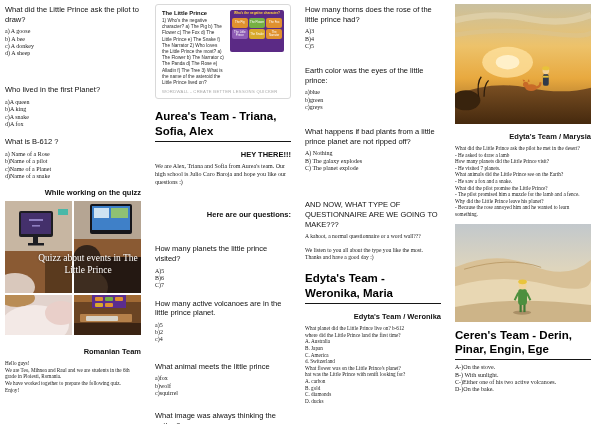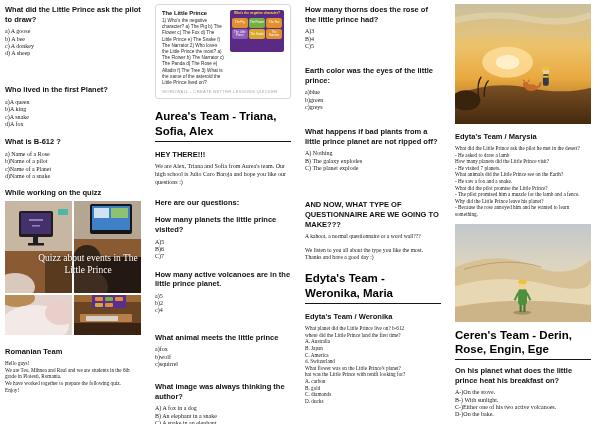--- a/index.html
+++ b/index.html
@@ -1,23 +1,23 @@
 <!DOCTYPE html>
 <html><head>
 <meta charset="utf-8">
 <style>
   html,body{margin:0;padding:0;background:#fff;}
   .page{display:flex;width:600px;height:424px;background:#fff;font-family:"Liberation Sans",sans-serif;overflow:hidden;}
   .col{width:150px;height:424px;box-sizing:border-box;padding:2px 9px 0 5px;overflow:hidden;}
-  .qh{font-weight:bold;font-size:7.5px;line-height:1.28;color:#101010;margin:9px 0 4px;}
+  .qh{font-weight:normal;font-size:7.5px;line-height:1.28;color:#101010;margin:9px 0 4px;}
   .mt0{margin-top:3px;}
   .opt{font-family:"Liberation Serif",serif;font-size:6px;line-height:1.22;color:#1a1a1a;}
   .qblock{margin-bottom:8px;}
   .team{font-size:11.5px;font-weight:bold;line-height:1.25;color:#000;margin:10px 0 6px;padding-bottom:3px;border-bottom:1.6px solid #161616;}
-  .sub{font-weight:bold;font-size:7.5px;color:#101010;margin:8px 0 4px;}
+  .sub{font-weight:bold;font-size:7.5px;color:#101010;margin:8px 0 4px;text-align:right;}
   .serif-line{font-family:"Liberation Serif",serif;font-size:5.2px;line-height:1.27;color:#1a1a1a;}
   .intro{font-family:"Liberation Serif",serif;font-size:6px;line-height:1.3;color:#1a1a1a;margin:2px 0 4px;}
   .collage{position:relative;width:136px;height:136px;margin-top:3px;}
   .collage-grid{display:grid;grid-template-columns:1fr 1fr;grid-template-rows:92px 40px;gap:2px;width:100%;height:100%;}
   .collage svg{display:block;width:100%;height:100%;}
   .caption{position:absolute;left:0;right:0;top:52px;text-align:center;font-family:"Liberation Serif",serif;font-size:9.5px;line-height:1.25;color:#fff;text-shadow:0 0 2px rgba(50,30,15,.75);padding-left:30px;}
   .card{border:1px solid #d9d9d9;border-radius:3px;padding:5px 6px 4px;margin:2px 0 0;background:#fff;cursor:pointer;}
   .card-main{display:flex;gap:5px;}
   .card-text{flex:1;min-width:0;}
   .card-title{font-weight:bold;font-size:5.8px;color:#111;margin-bottom:2px;}
@@ -130,23 +130,23 @@
             <div class="thumb-btn" style="background: rgb(216, 169, 44);">The Snake</div>
             <div class="thumb-btn" style="background: rgb(224, 145, 47);">The Narrator</div>
           </div>
         </div>
       </div>
       <div class="card-src">WORDWALL - CREATE BETTER LESSONS QUICKER</div>
     </div>
     <h2 class="team">Aurea's Team - Triana, Sofia, Alex</h2>
     <div class="sub">HEY THERE!!!</div>
     <div class="intro">We are Alex, Triana and Sofia from Aurea's team. Our high school is Julio Caro Baroja and hope you like our questions :)</div>
-    <div class="sub" style="margin-top:12px;">Here are our questions:</div>
-    <div class="qblock">
-      <div class="qh" style="margin-top:8px;">How many planets the little prince visited?</div>
+    <div class="sub" style="margin-top:24px;">Here are our questions:</div>
+    <div class="qblock">
+      <div class="qh" style="margin-top:25px;">How many planets the little prince visited?</div>
       <div class="opt">A)5</div>
       <div class="opt">B)6</div>
       <div class="opt">C)7</div>
     </div>
     <div class="qblock">
       <div class="qh">How many active volcanoes are in the little prince planet.</div>
       <div class="opt">a)5</div>
       <div class="opt">b)2</div>
       <div class="opt">c)4</div>
     </div>
@@ -264,21 +264,20 @@
         <path d="M0,88 Q60,76 150,86 L150,104 0,104 Z" fill="#cdb488"></path>
         <ellipse cx="74" cy="94" rx="10" ry="2.2" fill="#a98f66"></ellipse>
         <rect x="71.2" y="84" width="2.4" height="9.5" fill="#3e7a35"></rect>
         <rect x="75.4" y="84" width="2.4" height="9.5" fill="#3e7a35"></rect>
         <rect x="69.6" y="69" width="9.8" height="17" rx="3.4" fill="#4c8f3e"></rect>
         <path d="M69.8,73 l-4,8 M79.2,73 l4,8" stroke="#4c8f3e" stroke-width="2.2"></path>
         <circle cx="74.5" cy="65" r="4.4" fill="#f2d49a"></circle>
         <ellipse cx="74.5" cy="61.4" rx="4.8" ry="2.6" fill="#e9c53d"></ellipse>
       </svg>
     </div>
-    <h2 class="team" style="margin-top:6px;margin-bottom:4px;">Ceren's Team - Derin, Rose, Engin, Ege</h2>
-    <div class="qh" style="margin-top:6px;">On his planet what does the little prince heat his breakfast on?</div>
+    <h2 class="team" style="margin-top:6px;margin-bottom:4px;">Ceren's Team - Derin, Pinar, Engin, Ege</h2>
     <div class="opt">A-)On the stove.</div>
     <div class="opt">B-) With sunlight.</div>
     <div class="opt">C-)Either one of his two active volcanoes.</div>
     <div class="opt">D-)On the bake.</div>
   </div>
 
 </div>
 
 </body></html>

